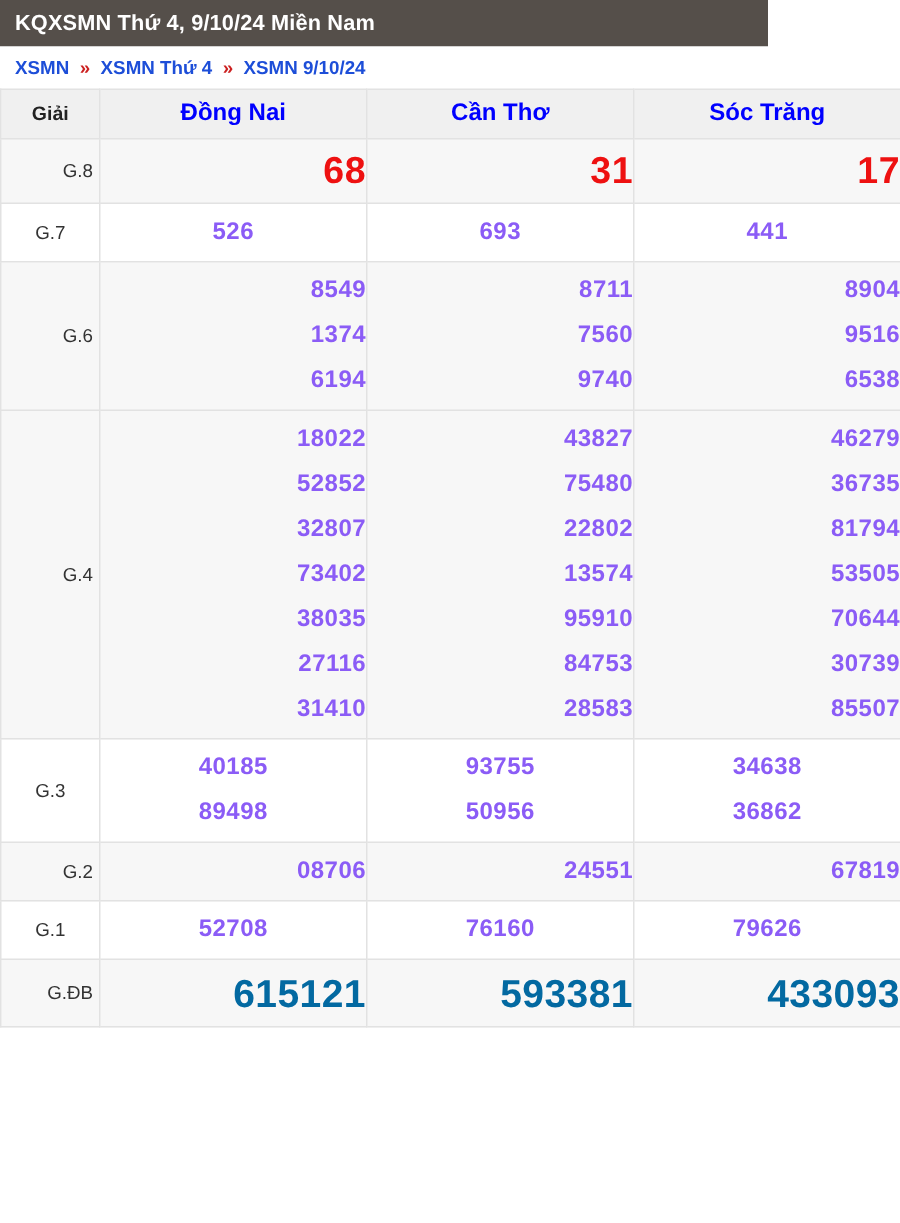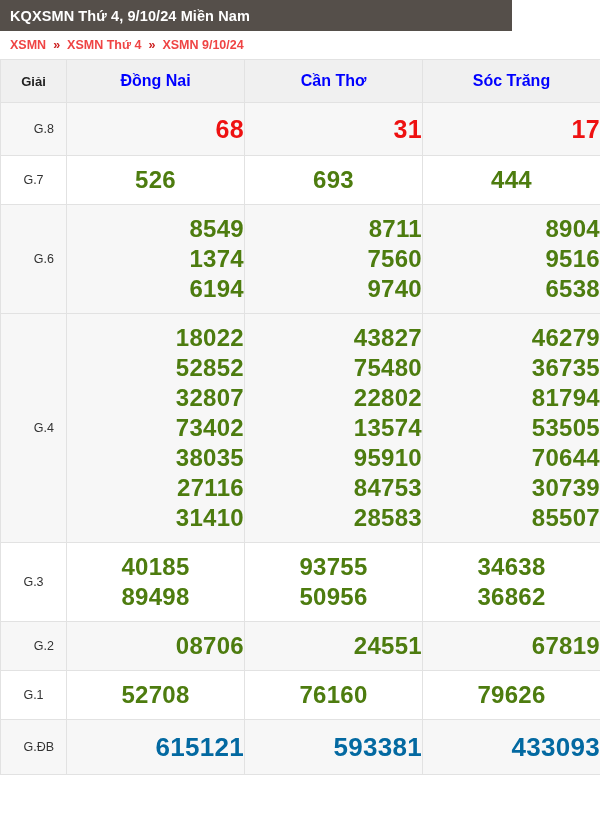--- a/index.html
+++ b/index.html
@@ -32,21 +32,21 @@
 
   
   .breadcrumb {
     height: 28px;
     background: #ffffff;
     display: flex;
     align-items: center;
     padding: 0 10px;
   }
   .crumb {
-    color: #ef4444;
+    color: #1d4ed8;
     font-size: 12.5px;
     font-weight: bold;
     white-space: nowrap;
     text-decoration: none;
   }
   .crumb-sep {
     color: #cc2020;
     font-size: 12.5px;
     font-weight: bold;
     margin: 0 7px;
@@ -61,21 +61,21 @@
     border-left: 1px solid #dcdcdc;
     border-right: 1px solid #dcdcdc;
   }
   .tbl col.c-label { width: 66px; }
   .tbl col.c-prov  { width: 178px; }
 
   .tbl th, .tbl td {
     border: 1px solid #e2e2e2;
     text-align: center;
     vertical-align: middle;
-    padding: 12px;
+    padding: 4px;
   }
 
   thead th {
     background: #f0f0f0;
     height: 33px;
   }
   .th-label {
     color: #222222;
     font-size: 13px;
     font-weight: bold;
@@ -88,27 +88,27 @@
 
   tbody tr.shade > td { background: #f7f7f7; text-align: right; }
   tbody tr.plain > td { background: #ffffff; }
 
   td.lbl {
     color: #333333;
     font-size: 12.5px;
     font-weight: normal;
   }
   td.vals {
-    padding: 9px 0;
+    padding: 4px 0;
   }
   .num {
     display: block;
-    font-size: 24px;
-    font-weight: bold;
-    color: #4d7c0f;
+    font-size: 16px;
+    font-weight: bold;
+    color: #8b5cf6;
     line-height: 30px;
     letter-spacing: .3px;
   }
   .num.red { color: #ee1111; }
   .num.big { font-size: 25px; line-height: 34px; }
   .num.special { font-size: 26px; line-height: 36px; color: #0369a1; }
 </style>
 </head>
 <body>
 
@@ -164,21 +164,21 @@
         </tr>
         <tr class="plain">
           <td class="lbl">G.7</td>
           <td class="vals">
             <span class="num">526</span>
           </td>
           <td class="vals">
             <span class="num">693</span>
           </td>
           <td class="vals">
-            <span class="num">444</span>
+            <span class="num">441</span>
           </td>
         </tr>
         <tr class="shade">
           <td class="lbl">G.6</td>
           <td class="vals">
             <span class="num">8549</span>
             <span class="num">1374</span>
             <span class="num">6194</span>
           </td>
           <td class="vals">

